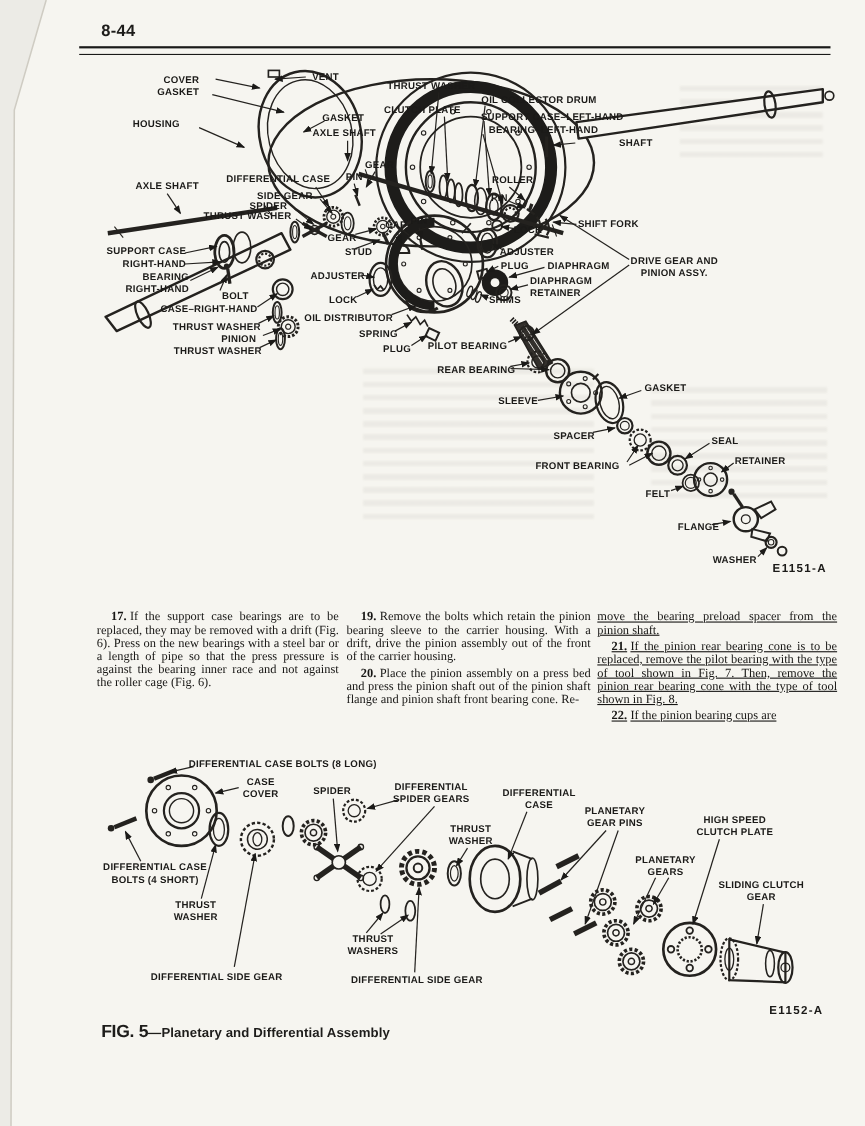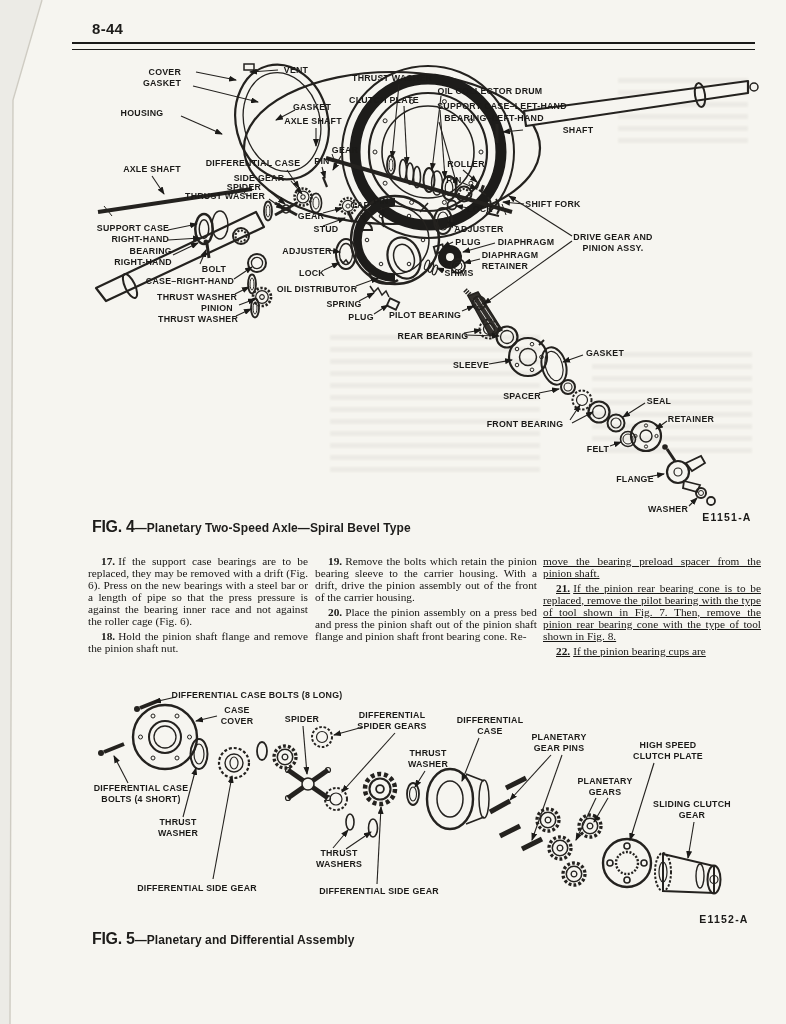--- a/index.html
+++ b/index.html
@@ -551,27 +551,23 @@
 BOLTS (4 SHORT)</div>
       <div class="plbl" style="left: 178px; top: 828px;">THRUST
 WASHER</div>
       <div class="plbl" style="left: 197px; top: 888px;">DIFFERENTIAL SIDE GEAR</div>
       <div class="plbl" style="left: 339px; top: 859px;">THRUST
 WASHERS</div>
       <div class="plbl" style="left: 379px; top: 891px;">DIFFERENTIAL SIDE GEAR</div>
       <div class="plbl code" style="left: 724px; top: 919px;">E1152-A</div>
     </div>
 
-  <div class="cap" style="top:518px;">
-    <span class="figno">FIG. 4</span><span class="captx">—Planetary Two-Speed Axle—Spiral Bevel Type</span>
-  </div>
 
   <div class="col c1">
     <p><b>17.</b><span>If the support case bearings are to be replaced, they may be removed with a drift (Fig. 6). Press on the new bearings with a steel bar or a length of pipe so that the press pressure is against the bearing inner race and not against the roller cage (Fig. 6).</span></p>
-    <p><b>18.</b><span>Hold the pinion shaft flange and remove the pinion shaft nut.</span></p>
   </div>
   <div class="col c2">
     <p><b>19.</b><span>Remove the bolts which retain the pinion bearing sleeve to the carrier housing. With a drift, drive the pinion assembly out of the front of the carrier housing.</span></p>
     <p><b>20.</b><span>Place the pinion assembly on a press bed and press the pinion shaft out of the pinion shaft flange and pinion shaft front bearing cone. Re-</span></p>
   </div>
   <div class="col c3">
     <p class="noind"><span>move the bearing preload spacer from the pinion shaft.</span></p>
     <p><b>21.</b><span>If the pinion rear bearing cone is to be replaced, remove the pilot bearing with the type of tool shown in Fig. 7. Then, remove the pinion rear bearing cone with the type of tool shown in Fig. 8.</span></p>
     <p><b>22.</b><span>If the pinion bearing cups are</span></p>
   </div>

